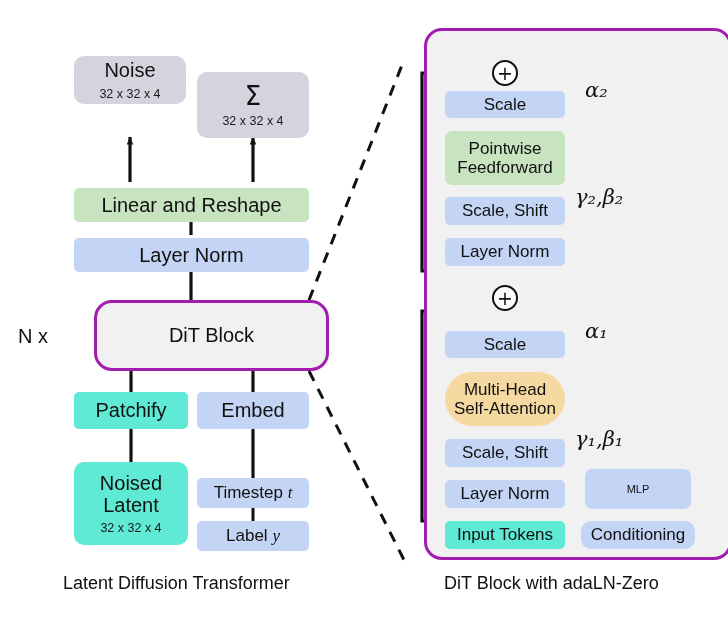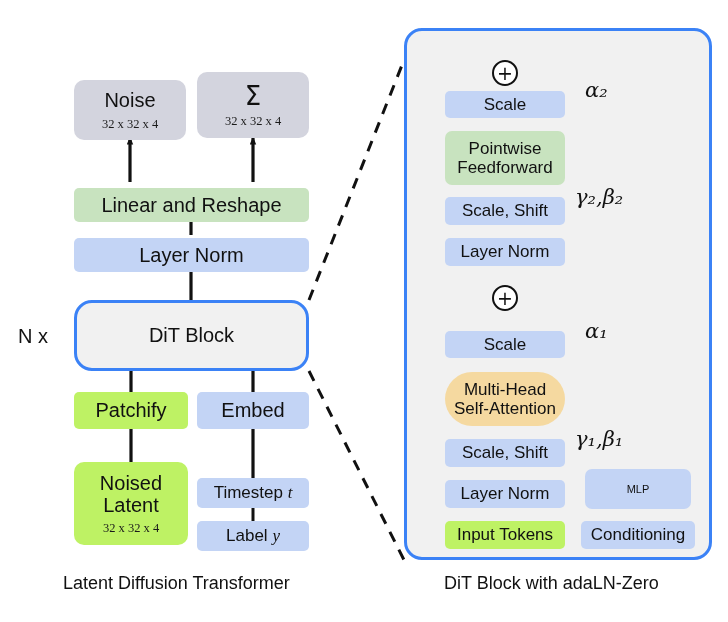--- a/index.html
+++ b/index.html
@@ -3,29 +3,29 @@
 <meta charset="utf-8">
 <style>
   html,body{margin:0;padding:0;background:#ffffff;}
   body{width:728px;height:622px;position:relative;overflow:hidden;
        font-family:"Liberation Sans",sans-serif;color:#111;}
   .stage{position:absolute;left:0;top:0;width:728px;height:622px;}
   svg.layer{position:absolute;left:0;top:0;width:728px;height:622px;pointer-events:none;}
   .box{position:absolute;box-sizing:border-box;display:flex;flex-direction:column;
        align-items:center;justify-content:center;text-align:center;line-height:1.12;}
   .gray   {background:#d3d4de;}
-  .graydk {background:#bef264;}
+  .graydk {background:#5eead4;}
   .blue   {background:#c3d4f5;}
   .green  {background:#c8e3bf;}
   .orange {background:#f5d9a0;}
-  .shell  {background:#f1f1f1;border:3px solid #3b82f6;}
+  .shell  {background:#f1f1f1;border:3px solid #a21caf;margin-left:20px;}
   .r10{border-radius:10px;} .r7{border-radius:7px;} .r5{border-radius:5px;}
   .r14{border-radius:18px;} .t20{font-size:20px;}
   .t16{font-size:11px;} .t15{font-size:17px;}
-  .sub{font-size:12.5px;margin-top:5px;color:#1a1a1a;font-family:Liberation Serif, serif;}
+  .sub{font-size:12.5px;margin-top:5px;color:#1a1a1a;}
   .sig{font-family:"DejaVu Sans",sans-serif;font-size:26px;line-height:1;}
   .cap{position:absolute;font-size:18px;color:#111;white-space:nowrap;}
   .nx{position:absolute;font-size:20px;color:#111;}
   .gk{position:absolute;font-family:"DejaVu Serif",serif;font-style:italic;
       font-size:21px;color:#111;white-space:nowrap;}
   .it{font-style:italic;font-family:"Liberation Serif",serif;}
   .plus{position:absolute;width:26px;height:26px;border-radius:50%;
         border:2.5px solid #111;background:#fff;box-sizing:border-box;
         display:flex;align-items:center;justify-content:center;
         font-size:19px;line-height:1;color:#111;font-family:"DejaVu Sans",sans-serif;}
@@ -104,21 +104,21 @@
       <line x1="505" y1="266" x2="505" y2="276"></line>
       <line x1="505" y1="358" x2="505" y2="372"></line>
       <line x1="505" y1="426" x2="505" y2="439"></line>
       <line x1="505" y1="467" x2="505" y2="480"></line>
       <line x1="505" y1="508" x2="505" y2="521"></line>
     </g>
   </svg>
 
   <div class="nx" style="left:18px;top:325px;">N x</div>
 
-  <div class="box gray r10" style="left:74px;top:80px;width:112px;height:60px;">
+  <div class="box gray r10" style="left:74px;top:56px;width:112px;height:48px;">
     <div class="t20">Noise</div>
     <div class="sub">32 x 32 x 4</div>
   </div>
 
   <div class="box gray r10" style="left:197px;top:72px;width:112px;height:66px;">
     <div class="sig">Σ</div>
     <div class="sub">32 x 32 x 4</div>
   </div>
 
   <div class="box green r5" style="left:74px;top:188px;width:235px;height:34px;">
@@ -208,21 +208,21 @@
   </div>
 
   <div class="box graydk r5" style="left:445px;top:521px;width:120px;height:28px;">
     <div class="t15">Input Tokens</div>
   </div>
 
   <div class="box blue r7" style="left:585px;top:469px;width:106px;height:40px;">
     <div class="t16">MLP</div>
   </div>
 
-  <div class="box blue r5" style="left:581px;top:521px;width:114px;height:28px;">
+  <div class="box blue r5" style="left:581px;top:521px;width:114px;height:28px;border-radius:10px;">
     <div class="t15">Conditioning</div>
   </div>
 
   <div class="gk" style="left:585px;top:78px;">α₂</div>
   <div class="gk" style="left:575px;top:185px;">γ₂,β₂</div>
   <div class="gk" style="left:585px;top:319px;">α₁</div>
   <div class="gk" style="left:575px;top:427px;">γ₁,β₁</div>
 
   <div class="cap" style="left:444px;top:573px;">DiT Block with adaLN-Zero</div>
 

